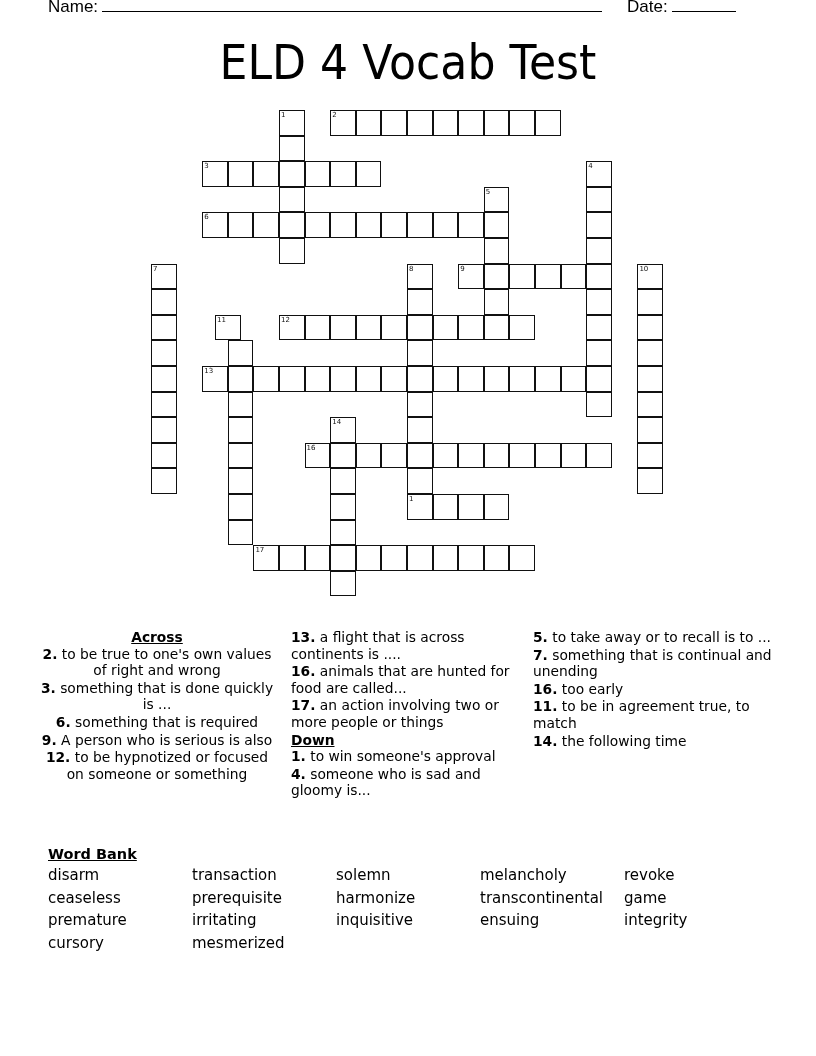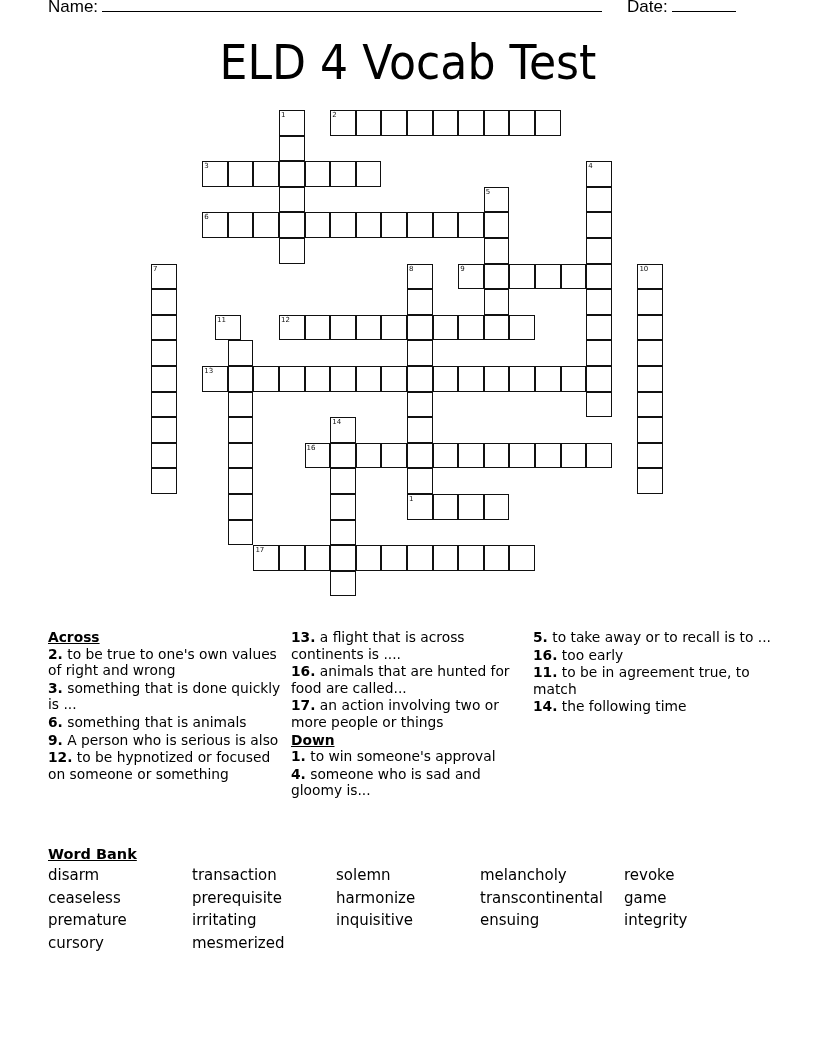--- a/index.html
+++ b/index.html
@@ -6,21 +6,21 @@
   body { width: 816px; height: 1056px; position: relative; overflow: hidden; color: #000; }
   .header-line { position: absolute; top: -3px; font-family: "Liberation Sans", sans-serif; font-size: 17px; white-space: nowrap; }
   .name-line { left: 48px; }
   .date-line { left: 627px; }
   .blank { display: inline-block; border-bottom: 1px solid #000; height: 14px; vertical-align: baseline; margin-left: 4px; }
   .title { position: absolute; top: 34px; left: 0; width: 816px; text-align: center; font-family: "DejaVu Sans", sans-serif; font-size: 48px; letter-spacing: 0px; transform: scaleX(0.92); }
   .grid { position: absolute; left: 0; top: 0; width: 816px; height: 620px; }
   .cell { position: absolute; width: 25.6px; height: 25.6px; box-sizing: border-box; border: 1.3px solid #111; background: #fff; }
   .cell .num { position: absolute; left: 1px; top: 0px; font-family: "DejaVu Sans", sans-serif; font-size: 7px; line-height: 8px; color: #111; }
   .clues { position: absolute; top: 629px; font-family: "DejaVu Sans", sans-serif; font-size: 13.8px; line-height: 16.6px; transform-origin: 0 0; }
-  .col1 { left: 48px; width: 240px; }
+  .col1 { left: 37px; width: 240px; text-align: center; }
   .col2 { left: 291px; width: 240px; }
   .col3 { left: 533px; width: 240px; }
   .clue-heading { text-decoration: underline; font-weight: bold; }
   .clue { margin: 0 0 1px 0; }
   .clue b { font-weight: bold; }
   .wordbank { position: absolute; left: 48px; top: 846px; font-family: "DejaVu Sans", sans-serif; font-size: 15px; }
   .wb-title { font-weight: bold; text-decoration: underline; margin-bottom: 4px; font-size: 14.5px; }
   .wb-grid { display: grid; grid-template-columns: 144px 144px 144px 144px 144px; row-gap: 3.5px; }
   .wb-word { line-height: 19px; }
 </style>
@@ -209,36 +209,37 @@
     <div class="cell" style="left: 432.6px; top: 545.2px;"></div>
     <div class="cell" style="left: 458.2px; top: 545.2px;"></div>
     <div class="cell" style="left: 483.8px; top: 545.2px;"></div>
     <div class="cell" style="left: 509.4px; top: 545.2px;"></div>
   </div>
 
 <div class="clues col1">
   <div class="clue-heading">Across</div>
   <div class="clue"><b>2.</b> <span>to be true to one's own values of right and wrong</span></div>
   <div class="clue"><b>3.</b> <span>something that is done quickly is ...</span></div>
-  <div class="clue"><b>6.</b> <span>something that is animals</span></div>
+  <div class="clue"><b>6.</b> <span>something that is required</span></div>
   <div class="clue"><b>9.</b> <span>A person who is serious is also</span></div>
   <div class="clue"><b>12.</b> <span>to be hypnotized or focused on someone or something</span></div>
 </div>
 
 <div class="clues col2">
   <div class="clue"><b>13.</b> <span>a flight that is across continents is ....</span></div>
   <div class="clue"><b>16.</b> <span>animals that are hunted for food are called...</span></div>
   <div class="clue"><b>17.</b> <span>an action involving two or more people or things</span></div>
   <div class="clue-heading">Down</div>
   <div class="clue"><b>1.</b> <span>to win someone's approval</span></div>
   <div class="clue"><b>4.</b> <span>someone who is sad and gloomy is...</span></div>
 </div>
 
 <div class="clues col3">
   <div class="clue"><b>5.</b> <span>to take away or to recall is to ...</span></div>
+  <div class="clue"><b>7.</b> <span>something that is continual and unending</span></div>
   <div class="clue"><b>16.</b> <span>too early</span></div>
   <div class="clue"><b>11.</b> <span>to be in agreement true, to match</span></div>
   <div class="clue"><b>14.</b> <span>the following time</span></div>
 </div>
 
 <div class="wordbank">
   <div class="wb-title">Word Bank</div>
   <div class="wb-grid" id="wb-grid">
       <div class="wb-word">disarm</div>
       <div class="wb-word">transaction</div>

